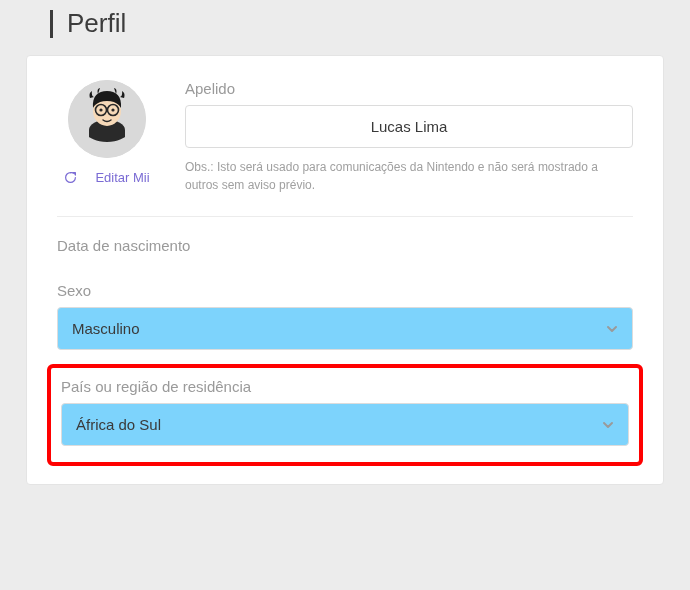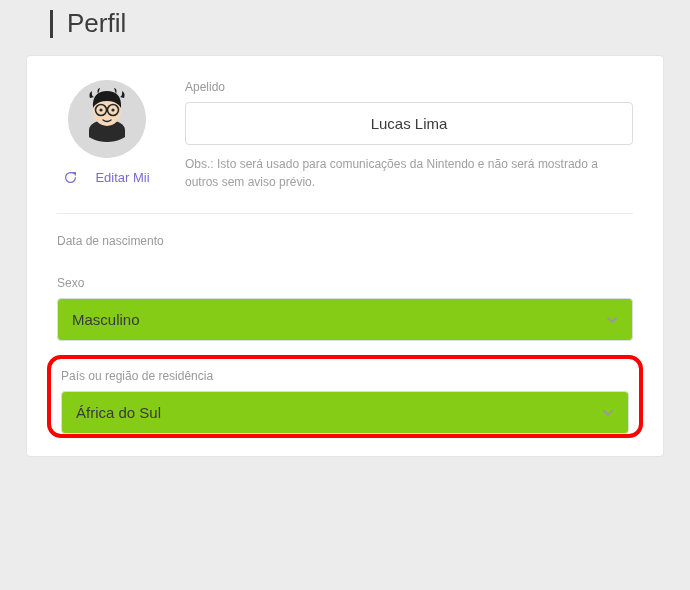--- a/index.html
+++ b/index.html
@@ -65,21 +65,21 @@
       cursor: pointer;
     }
     .refresh-icon {
       width: 13px;
       height: 13px;
     }
     .nick-col {
       flex: 1;
     }
     .field-label {
-      font-size: 12px;
+      font-size: 15px;
       color: #9a9a9a;
       display: block;
       margin-bottom: 8px;
     }
     .text-input {
       width: 100%;
       padding: 12px 14px;
       font-size: 15px;
       color: #3a3a3a;
       border: 1px solid #dcdcdc;
@@ -96,35 +96,35 @@
     .divider {
       border: none;
       border-top: 1px solid #ececec;
       margin: 22px 30px 0;
     }
     .field-block {
       padding: 20px 30px 0;
     }
     .highlight {
       border: 4px solid #ff0000;
-      border-radius: 14px;
+      border-radius: 6px;
       margin: 14px 20px 0;
-      padding: 10px 10px 0;
+      padding: 10px 10px 16px;
     }
     .highlight .field-label { margin-bottom: 8px; }
     .select-wrap {
       position: relative;
       width: 100%;
     }
     .select-box {
       width: 100%;
       padding: 12px 38px 12px 14px;
       font-size: 15px;
       color: #3a3a3a;
-      background: #84cc16;
+      background: #7dd3fc;
       border: 1px solid #dcdcdc;
       border-radius: 4px;
       cursor: pointer;
       text-align: left;
     }
     .chevron {
       position: absolute;
       right: 14px;
       top: 50%;
       transform: translateY(-50%);

